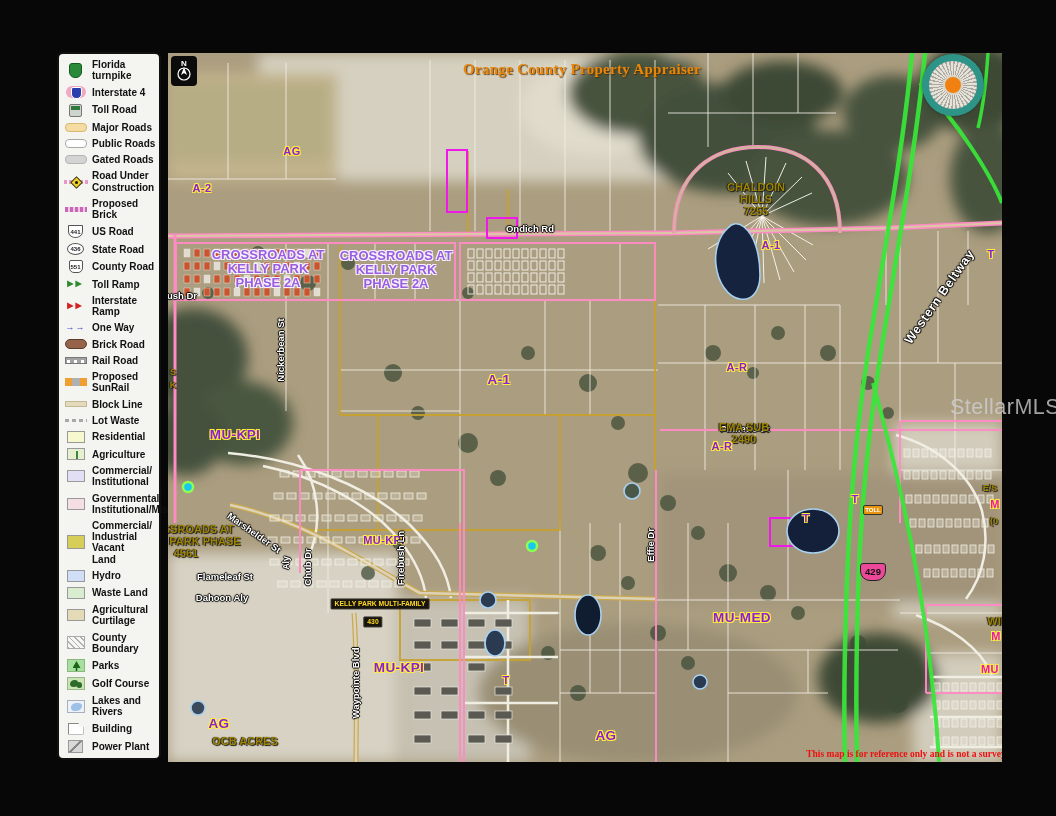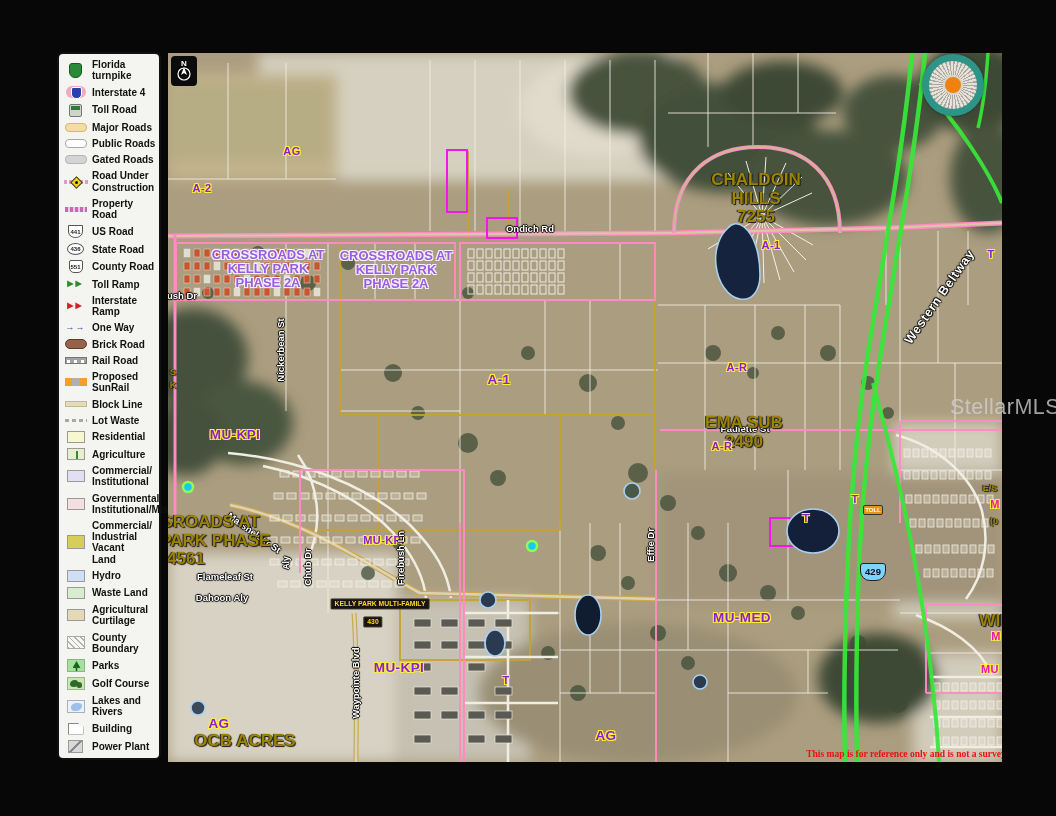--- a/index.html
+++ b/index.html
@@ -80,21 +80,21 @@
   #labels{position:absolute;inset:0;pointer-events:none;}
   .lbl{position:absolute;white-space:pre;text-align:center;line-height:1.05;pointer-events:none;}
   .l-title{font-family:"Liberation Serif",serif;font-weight:bold;font-size:15px;color:#e8860a;
       text-shadow:1px 1px 1px rgba(80,45,0,.85);letter-spacing:.3px;}
   .l-z,.l-z-lg,.l-zp{font-weight:bold;color:#8a1fd4;font-size:11px;letter-spacing:.4px;
       text-shadow:-1px -1px 0 #ffee3c,1px -1px 0 #ffee3c,-1px 1px 0 #ffee3c,1px 1px 0 #ffee3c;}
   .l-z-lg{font-size:13.5px;}
   .l-zp{color:#e818b0;}
   .l-z2{font-weight:bold;font-size:13px;color:#9a5ce0;line-height:1.08;
       text-shadow:-1px -1px 0 #f6f2ff,1px -1px 0 #f6f2ff,-1px 1px 0 #f6f2ff,1px 1px 0 #f6f2ff;}
-  .l-sub,.l-sub-sm{font-weight:bold;font-size:17px;color:#9c8400;line-height:1.1;
+  .l-sub,.l-sub-sm{font-weight:bold;font-size:11px;color:#9c8400;line-height:1.1;
       text-shadow:1px 1px 1px #1a1a1a,-1px 0 1px #1a1a1a;}
   .l-sub-sm{font-size:9px;}
   .l-st,.l-st-sm,.l-st-lg{font-weight:bold;font-size:9.5px;color:#fff;
       text-shadow:-1px 0 1px #000,1px 0 1px #000,0 -1px 1px #000,0 1px 1px #000;}
   .l-st-sm{font-size:8.5px;}
   .l-st-lg{font-size:12.5px;letter-spacing:.8px;}
   .l-bb{font-weight:bold;font-size:6.8px;color:#ffd824;background:#17140e;border:1px solid #3a352a;
       padding:1px 3px;border-radius:1px;}
   .l-disc{font-family:"Liberation Serif",serif;font-weight:bold;font-size:9.5px;color:#ee1111;}
   
@@ -103,21 +103,21 @@
   
   #seal{position:absolute;left:754px;top:1px;width:62px;height:62px;border-radius:50%;background:#2e9488;
       box-shadow:0 0 3px rgba(0,0,0,.4);z-index:5;}
   #seal .mid{position:absolute;inset:7px;border-radius:50%;background:#e6e2d4;
       background-image:repeating-conic-gradient(rgba(70,70,95,.38) 0 4deg,transparent 4deg 10deg);}
   #seal .core{position:absolute;inset:21px;border-radius:50%;background:#f08010;border:2px solid #d8d4c8;box-sizing:border-box;}
   
   #shield429{position:absolute;left:692px;top:452px;width:26px;text-align:center;z-index:4;}
   #shield429 .banner{display:block;background:#e8940e;color:#fff;font:bold 6px/1.4 "Liberation Sans",sans-serif;
       border:1px solid #333;border-radius:2px;margin:0 3px 1px 3px;}
-  #shield429 .num{display:block;background:#7dd3fc;border:1.5px solid #222;border-radius:3px 3px 10px 10px;
+  #shield429 .num{display:block;background:#ec4899;border:1.5px solid #222;border-radius:3px 3px 10px 10px;
       font:bold 9.5px/1.6 "Liberation Sans",sans-serif;color:#111;margin-top:48px;}
   
   #watermark{position:absolute;left:950px;top:395px;font-size:21.5px;letter-spacing:.5px;opacity:.85;
       color:#cdcdcd;z-index:9;pointer-events:none;}
   #watermark b{color:#bdbdbd;font-weight:normal;}
 </style>
 </head>
 <body>
 
 <div id="canvas">
@@ -164,21 +164,21 @@
           <span class="swc">
             <span class="sw sw-constr"></span>
           </span>
           <span class="lg-label">Road Under
 Construction</span>
         </li>
         <li>
           <span class="swc">
             <span class="sw sw-proposed"></span>
           </span>
-          <span class="lg-label">Property Road</span>
+          <span class="lg-label">Proposed Brick</span>
         </li>
         <li>
           <span class="swc">
             <span class="sw sw-us">441</span>
           </span>
           <span class="lg-label">US Road</span>
         </li>
         <li>
           <span class="swc">
             <span class="sw sw-state">436</span>
@@ -759,20 +759,21 @@
       <div class="core"></div>
     </div>
 
     
     <div id="shield429">
       <span class="banner">TOLL</span>
       <span class="num">429</span>
     </div>
 
     <div id="labels">
+        <div class="lbl l-title" style="left: 414px; top: 17px; transform: translate(-50%, -50%);">Orange County Property Appraiser</div>
         <div class="lbl l-z" style="left: 124px; top: 99px; transform: translate(-50%, -50%);">AG</div>
         <div class="lbl l-z" style="left: 34px; top: 136px; transform: translate(-50%, -50%);">A-2</div>
         <div class="lbl l-sub" style="left: 588px; top: 146px; transform: translate(-50%, -50%);">CHALDOIN
 HILLS
 7255</div>
         <div class="lbl l-z" style="left: 603px; top: 193px; transform: translate(-50%, -50%);">A-1</div>
         <div class="lbl l-st" style="left: 362px; top: 176px; transform: translate(-50%, -50%);">Ondich Rd</div>
         <div class="lbl l-z2" style="left: 100px; top: 216px; transform: translate(-50%, -50%);">CROSSROADS AT
 KELLY PARK
 PHASE 2A</div>

